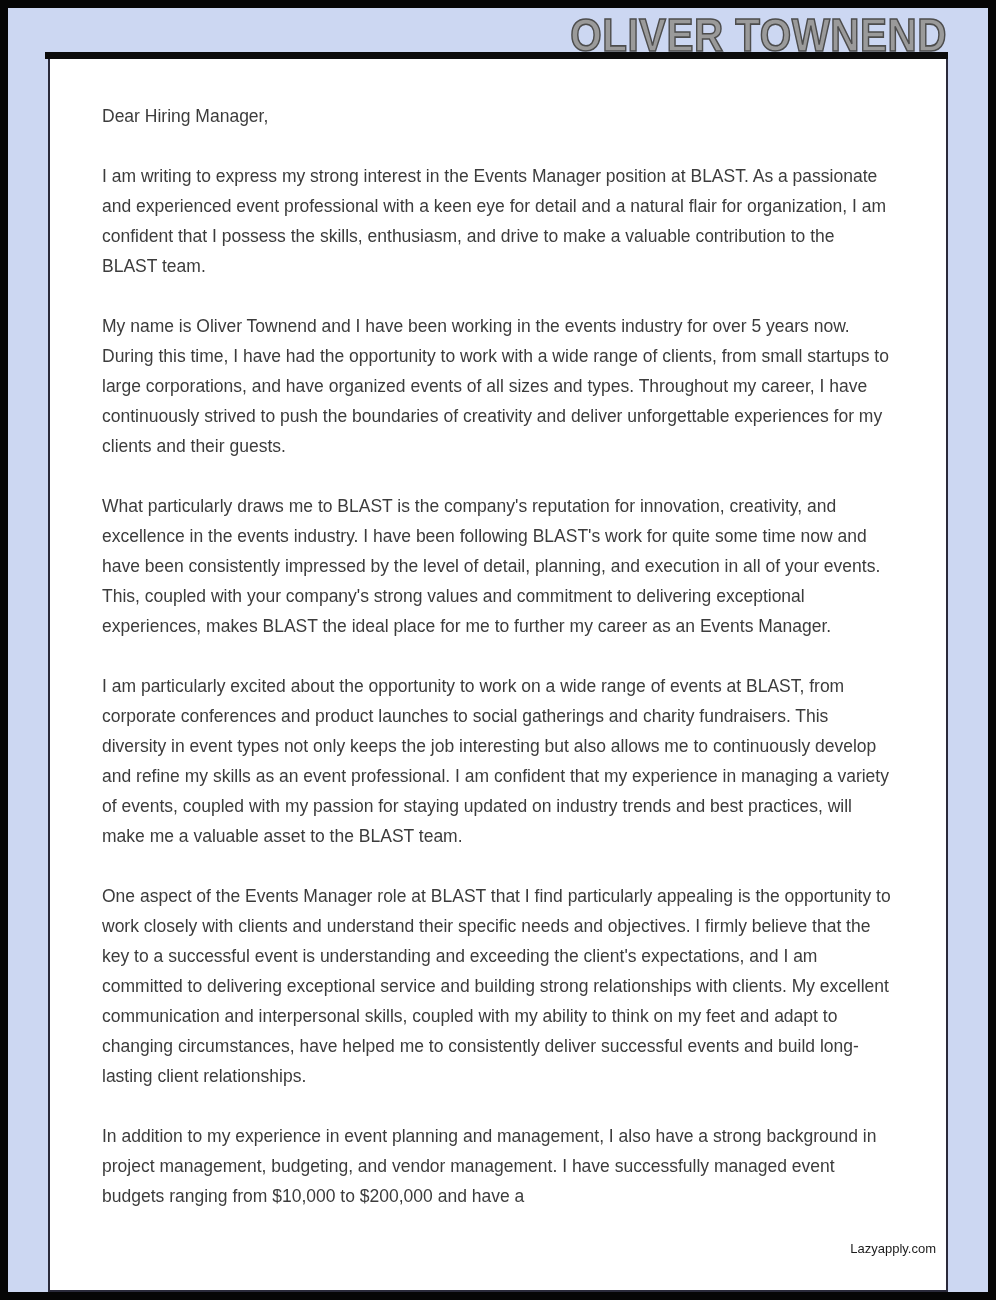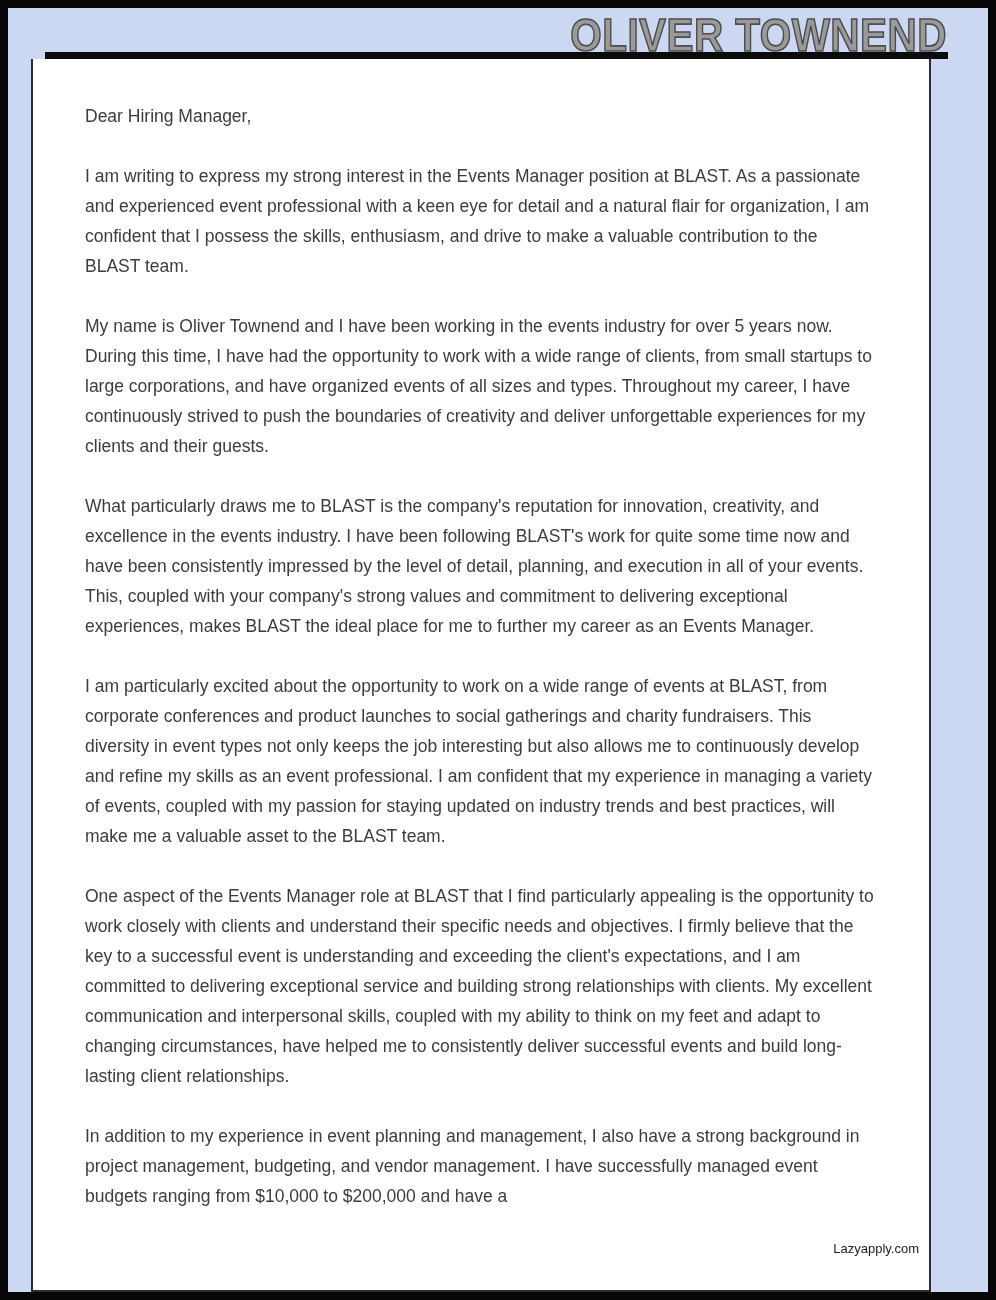--- a/index.html
+++ b/index.html
@@ -40,21 +40,21 @@
     position: absolute;
     top: 44px;
     left: 37px;
     width: 903px;
     height: 7px;
     background: #0b0b0b;
   }
   .letter-page {
     position: absolute;
     top: 51px;
-    left: 23px;
+    left: 40px;
     width: 900px;
     height: 1233px;
     background: #ffffff;
     border-left: 2px solid #2a2a3a;
     border-right: 2px solid #2a2a3a;
     border-bottom: 2px solid #2a2a3a;
     padding: 42px 54px 0 52px;
     overflow: hidden;
   }
   .letter-page p {

